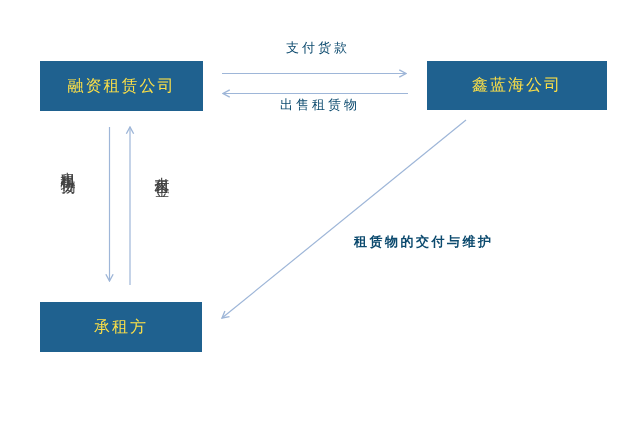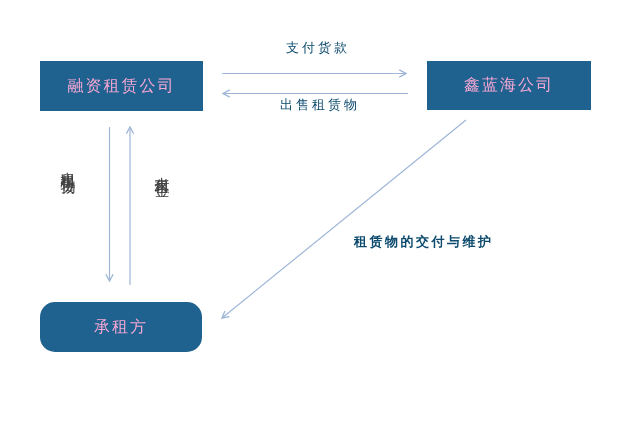--- a/index.html
+++ b/index.html
@@ -2,27 +2,27 @@
 <html><head>
 <meta charset="utf-8">
 <style>
   html,body{margin:0;padding:0;background:#ffffff;}
   .stage{
     position:relative;width:629px;height:427px;background:#ffffff;overflow:hidden;
     font-family:"Liberation Sans","DejaVu Sans",sans-serif;
   }
   .connector-layer{position:absolute;left:0;top:0;width:629px;height:427px;}
   .node{
-    position:absolute;background:#1f618f;color:#f9a8d4;
+    position:absolute;background:#1f618f;color:#fde047;
     display:flex;align-items:center;justify-content:center;
     font-size:16px;letter-spacing:2px;white-space:nowrap;font-family:Liberation Mono, monospace;
   }
   .node-lessor{left:40px;top:61px;width:163px;height:50px;}
-  .node-xinlanhai{left:427px;top:61px;width:164px;height:49px;}
-  .node-lessee{left:40px;top:302px;width:162px;height:50px;border-radius:15px;}
+  .node-xinlanhai{left:427px;top:61px;width:180px;height:49px;}
+  .node-lessee{left:40px;top:302px;width:162px;height:50px;}
   .edge-label{
     position:absolute;color:#0c4a6e;font-size:13px;letter-spacing:3px;white-space:nowrap;
   }
   .label-pay-goods{left:318px;top:39px;transform:translateX(-50%);}
   .label-sell-leased{left:320px;top:96px;transform:translateX(-50%);}
   .label-delivery{left:354px;top:233px;letter-spacing:2.5px;font-weight:bold;}
   .edge-label-vertical{
     position:absolute;color:#404040;font-size:15px;letter-spacing:2px;
     writing-mode:vertical-rl;text-orientation:upright;white-space:nowrap;
   }

